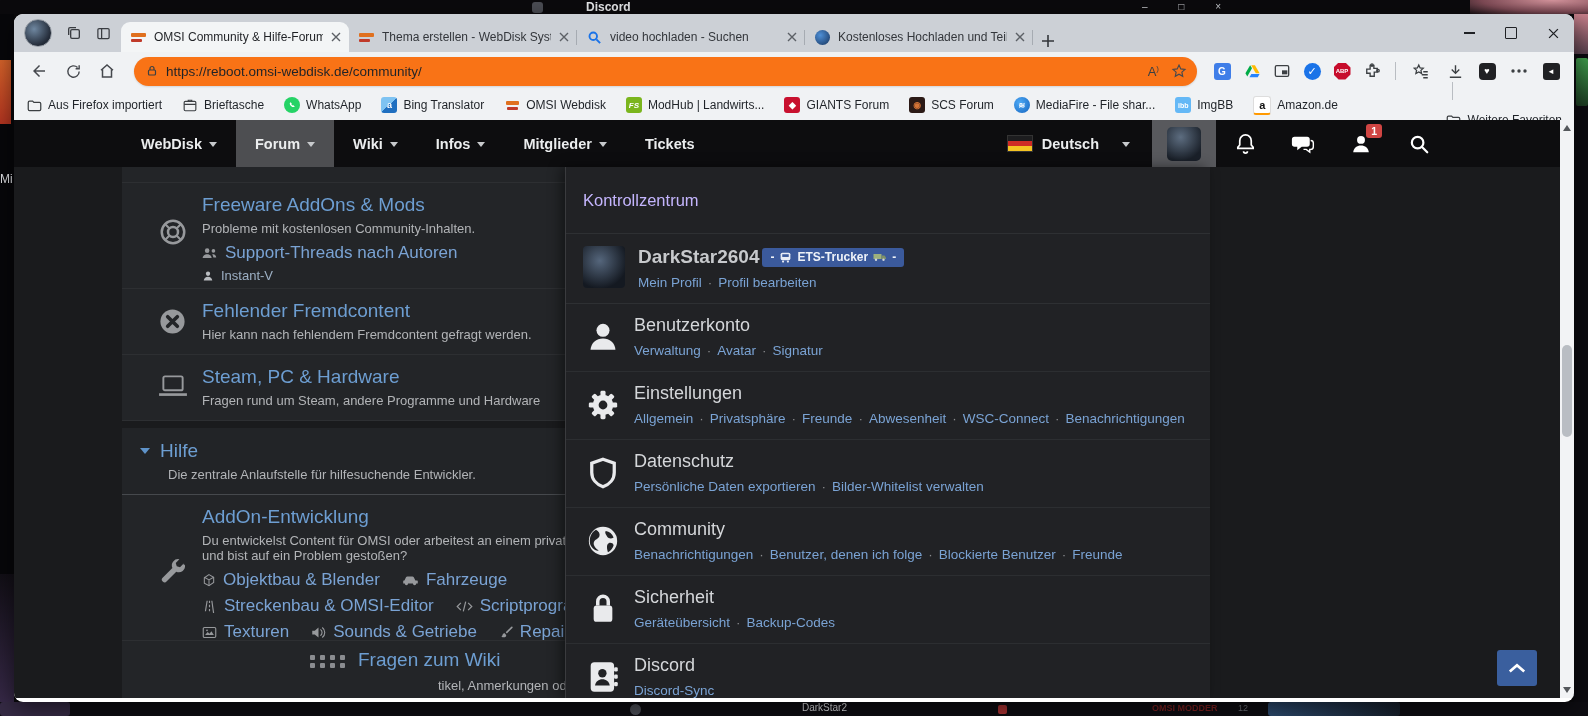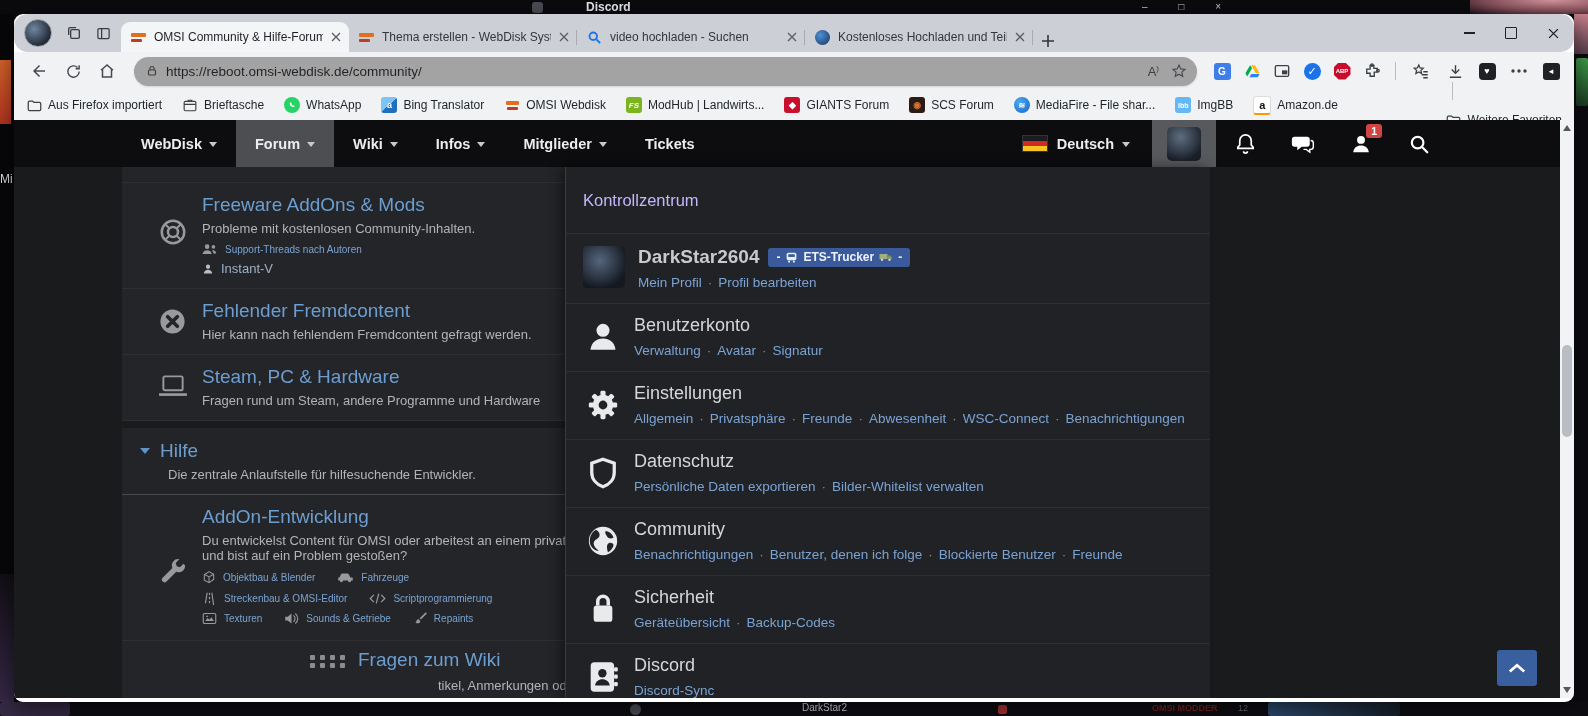--- a/index.html
+++ b/index.html
@@ -20,21 +20,21 @@
   #edge-right .green{position:absolute;top:44px;left:2px;width:12px;height:48px;background:linear-gradient(#3f9a4b,#1c3b22);border-radius:2px;}
   #taskbar{position:absolute;left:0;top:702px;width:1588px;height:14px;background:#0e0d12;}
   #taskbar .blob{position:absolute;border-radius:3px;}
   #tb-user{position:absolute;left:802px;top:0;color:#d8d9dc;font-size:10px;}
   #tb-red{position:absolute;left:1152px;top:1px;color:#7c2020;font-size:9px;font-weight:bold;}
   #tb-count{position:absolute;left:1238px;top:1px;color:#6c6f75;font-size:9px;}
   
   #win{position:absolute;left:14px;top:14px;width:1560px;height:688px;border-radius:9px;overflow:hidden;
        background:#fff;box-shadow:0 6px 22px rgba(0,0,0,.55);}
   
-  #tabbar{height:38px;background:#ccd0d6;display:flex;align-items:flex-end;padding-left:6px;border-radius:14px;}
+  #tabbar{height:38px;background:#ccd0d6;display:flex;align-items:flex-end;padding-left:6px;}
   #tabbar .topbtns{display:flex;align-items:center;height:38px;gap:14px;padding:0 10px 0 4px;}
   .avatar-edge{width:26px;height:26px;border-radius:50%;background:radial-gradient(circle at 35% 35%,#6f87a0,#232b38 70%);border:1px solid #9aa0a8;}
   .tb-ic{color:#3a3d42}
   .tab{display:flex;align-items:center;gap:8px;width:228px;height:30px;padding:0 8px 0 10px;box-sizing:border-box;
        font-size:12px;color:#33363b;position:relative;}
   .tab .ttl{white-space:nowrap;overflow:hidden;flex:1;}
   .tab.active{background:#f3f5f6;border-radius:9px 9px 0 0;color:#1f2125;}
   .tab:not(.active):not(:last-child)::after{content:"";position:absolute;right:0;top:8px;height:15px;border-right:1px solid #a6abb2;}
   .tclose{color:#5c6066;flex:none}
   .fav{flex:none;width:15px;height:15px;}
@@ -43,21 +43,21 @@
   .fav-omsi i+i{height:3px;width:11px;background:#c03a2a;}
   .fav-circle{border-radius:50%;}
   #newtab{margin:0 0 4px 8px;color:#33363b;}
   #wctrl{margin-left:auto;display:flex;align-items:center;height:38px;align-self:flex-start;}
   #wctrl .wc{width:42px;height:38px;display:flex;align-items:center;justify-content:center;color:#1f2125;}
   .wc-min{width:11px;height:1.6px;background:#1f2125;}
   .wc-max{width:10px;height:10px;border:1.4px solid #1f2125;border-radius:1px;}
   
   #toolbar{height:38px;background:#f0f2f4;display:flex;align-items:center;padding:0 10px;gap:4px;}
   .tool{width:30px;height:30px;display:flex;align-items:center;justify-content:center;color:#46494e;flex:none;}
-  #addr{flex:1;height:29px;background:#a3a3a3;border-radius:15px;display:flex;align-items:center;padding:0 6px 0 12px;
+  #addr{flex:1;height:29px;background:#f97316;border-radius:15px;display:flex;align-items:center;padding:0 6px 0 12px;
         margin:0 8px;box-shadow:0 1px 2px rgba(0,0,0,.12);min-width:0;}
   #addr .url{font-size:13.5px;color:#1f2328;flex:1;white-space:nowrap;overflow:hidden;}
   #addr .lock{margin-right:8px;color:#3c4043;}
   .rd{font-size:13px;color:#3c4043;padding:0 8px;display:flex;align-items:flex-start;}
   .rd sup{font-size:8px;}
   .ext{width:26px;height:26px;display:flex;align-items:center;justify-content:center;flex:none;}
   .vdiv{width:1px;height:18px;background:#b9bdc2;margin:0 6px;flex:none;}
   .abp{width:17px;height:17px;background:#c70d2c;color:#fff;font-size:6px;font-weight:bold;display:flex;align-items:center;justify-content:center;
        clip-path:polygon(30% 0,70% 0,100% 30%,100% 70%,70% 100%,30% 100%,0 70%,0 30%);}
   .chk{width:17px;height:17px;border-radius:50%;background:#1a73e8;color:#fff;font-size:11px;display:flex;align-items:center;justify-content:center;}
@@ -72,31 +72,31 @@
   
   #snav{position:absolute;left:0;top:0;width:1546px;height:47px;background:#0d0d0f;display:flex;align-items:stretch;}
   #snav .spacer{width:108px;flex:none;}
   .navit{display:flex;align-items:center;gap:7px;padding:0 19px;color:#ebedee;font-size:14.5px;font-weight:600;}
   .navit.active{background:#4d4e51;align-items:center;}
   .caret{width:0;height:0;border-left:4.5px solid transparent;border-right:4.5px solid transparent;border-top:5px solid #c7c9cc;margin-top:2px;}
   #snav-right{margin-left:auto;display:flex;align-items:center;padding-right:112px;}
   .flag{width:24px;height:15px;display:flex;flex-direction:column;border:1px solid #333;margin-right:9px;}
   .flag i{flex:1}
   .flag i:nth-child(1){background:#1d1d1f}.flag i:nth-child(2){background:#cf2b26}.flag i:nth-child(3){background:#f5c423}
-  #lang{display:flex;align-items:center;color:#ebedee;font-size:14.5px;font-weight:600;gap:8px;margin-right:22px;}
+  #lang{display:flex;align-items:center;color:#ebedee;font-size:14.5px;font-weight:600;gap:23px;margin-right:22px;}
   #nav-av{width:64px;height:47px;background:#58595d;display:flex;align-items:center;justify-content:center;}
   #nav-av .ph{width:34px;height:34px;border-radius:5px;background:radial-gradient(circle at 40% 30%,#5d6d80,#1a2029 75%);}
   .nico{width:58px;height:47px;display:flex;align-items:center;justify-content:center;color:#fff;position:relative;}
   .nbadge{position:absolute;top:4px;right:8px;background:#d04543;color:#fff;font-size:10.5px;font-weight:bold;border-radius:3px;padding:1px 5px;}
   
   #fcol{position:absolute;left:108px;top:47px;width:1088px;bottom:0;}
   .frow{background:#232528;border-bottom:1px solid #2d2f32;position:relative;}
   .fhead{color:#6d9ed2;font-size:19px;}
   .fdesc{color:#b2b4b7;font-size:13px;margin-top:5px;}
-  .flink{color:#7aa3d4;font-size:10px;}
+  .flink{color:#7aa3d4;font-size:17px;}
   .fico{position:absolute;left:36px;color:#97999c;}
   .ftxt{margin-left:80px;padding:11px 0 10px;}
   .lrow{display:flex;align-items:center;gap:7px;margin-top:7px;color:#97999c;}
   .lrow .gap{width:8px}
   #clip-row{height:15px;overflow:hidden;background:#232528;border-bottom:1px solid #2d2f32;}
   #clip-row .inner{margin:-14px 0 0 80px;color:#6d9ed2;font-size:14.5px;display:flex;gap:8px;align-items:center;}
   #hilfe{background:#222427;border-bottom:1px solid #46494d;padding:12px 0 12px 18px;}
   #hilfe .t{color:#6d9ed2;font-size:19px;display:flex;align-items:center;gap:10px;}
   #hilfe .d{color:#b2b4b7;font-size:13px;margin:5px 0 0 28px;}
   .chev-open{width:0;height:0;border-left:5.5px solid transparent;border-right:5.5px solid transparent;border-top:6.5px solid #5f93c9;}
@@ -105,21 +105,21 @@
   #wikirow .d{position:absolute;left:316px;top:37px;color:#b2b4b7;font-size:13px;}
   #wikirow .ic{position:absolute;left:188px;top:14px;display:grid;grid-template-columns:repeat(4,7px);grid-gap:3px;}
   #wikirow .ic i{width:5px;height:5px;background:#8a8c90;border-radius:1px;}
   .gapdark{height:7px;background:#1a1b1d;}
   
   #dd{position:absolute;left:551px;top:47px;width:644px;bottom:0;background:#212225;border-left:1px solid #3a3b3e;
       box-shadow:-4px 0 12px rgba(0,0,0,.45);z-index:30;}
   #dd-head{height:42px;display:flex;align-items:center;padding:12px 17px;color:#c4b5fd;font-size:16.5px;border-bottom:1px solid #2e3033;}
   #dd-user{display:flex;padding:12px 17px;border-bottom:1px solid #2e3033;gap:13px;}
   #dd-user .ph{width:42px;height:42px;border-radius:4px;background:radial-gradient(circle at 40% 35%,#55667c,#141921 75%);flex:none;}
-  .uname{color:#c7c9cc;font-size:19px;font-weight:600;display:flex;align-items:center;gap:9px;}
+  .uname{color:#c7c9cc;font-size:19px;font-weight:600;display:flex;align-items:center;gap:3px;}
   .ubadge{background:#3b5a9c;color:#eef2f8;font-size:12px;font-weight:600;border-radius:3px;padding:2.5px 8px;display:flex;align-items:center;gap:5px;}
   .ulinks{margin-top:5px;}
   .dlnk{color:#7aa3d4;font-size:13.5px;}
   .dot::before{content:"·";color:#898b8e;margin:0 6px;font-size:13.5px;}
   .dditem{display:flex;padding:11px 17px 12px;border-bottom:1px solid #2c2e31;gap:11px;}
   .dditem .icb{width:40px;display:flex;align-items:center;justify-content:center;flex:none;color:#e9eaec;}
   .ddt{color:#d5d7da;font-size:18px;}
   .ddl{margin-top:5px;}
   
   #sbar{position:absolute;right:0;top:0;width:14px;bottom:0;background:#f2f3f5;z-index:45;}

